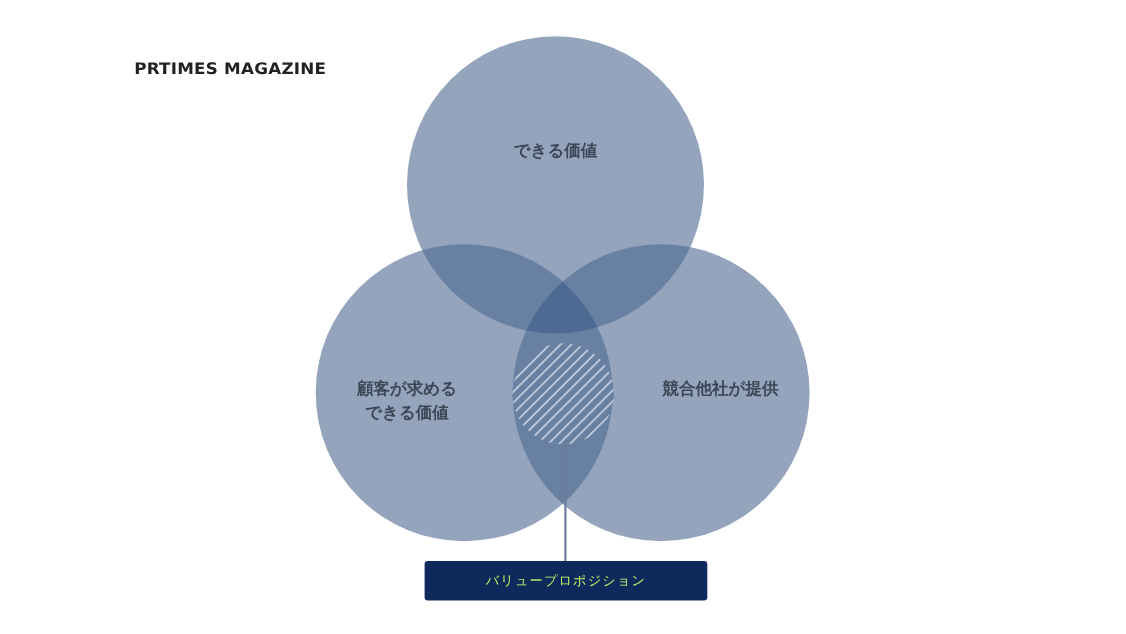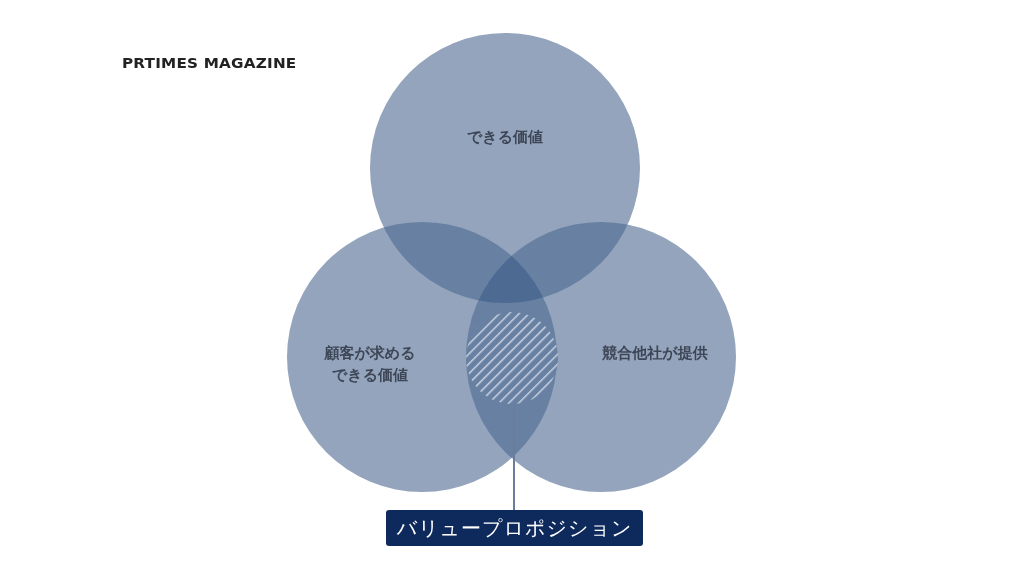--- a/index.html
+++ b/index.html
@@ -1,20 +1,20 @@
 <!DOCTYPE html>
 <html><head>
   <meta charset="utf-8">
   <style>
     html, body { margin: 0; padding: 0; background: #ffffff; }
     body { width: 1024px; height: 576px; position: relative; overflow: hidden; font-family: "DejaVu Sans", sans-serif; }
     .logo { position: absolute; left: 122px; top: 55px; font-family: "DejaVu Sans", sans-serif; font-weight: bold; font-size: 14.5px; letter-spacing: 0.2px; color: #222; transform: scaleX(1.05); transform-origin: left; }
     svg.venn { position: absolute; left: 0; top: 0; }
     .circle-label { position: absolute; text-align: center; color: #3d4656; font-weight: bold; font-size: 15px; line-height: 22px; }
-    .vp-box { position: absolute; left: 386px; top: 510px; width: 257px; height: 36px; background: #0e2a5c; border-radius: 3px; color: #ffffff; font-size: 20px; display: flex; align-items: center; justify-content: center; letter-spacing: 1px; }
+    .vp-box { position: absolute; left: 386px; top: 510px; width: 257px; height: 36px; background: #0e2a5c; border-radius: 3px; color: #bef264; font-size: 12px; display: flex; align-items: center; justify-content: center; letter-spacing: 1px; }
   </style>
 </head>
 <body>
 
 <div class="logo">PRTIMES MAGAZINE</div>
 
 <svg class="venn" width="1024" height="576" viewBox="0 0 1024 576">
   <defs>
     <clipPath id="clipTop">
         <circle cx="505" cy="168" r="135"></circle>

